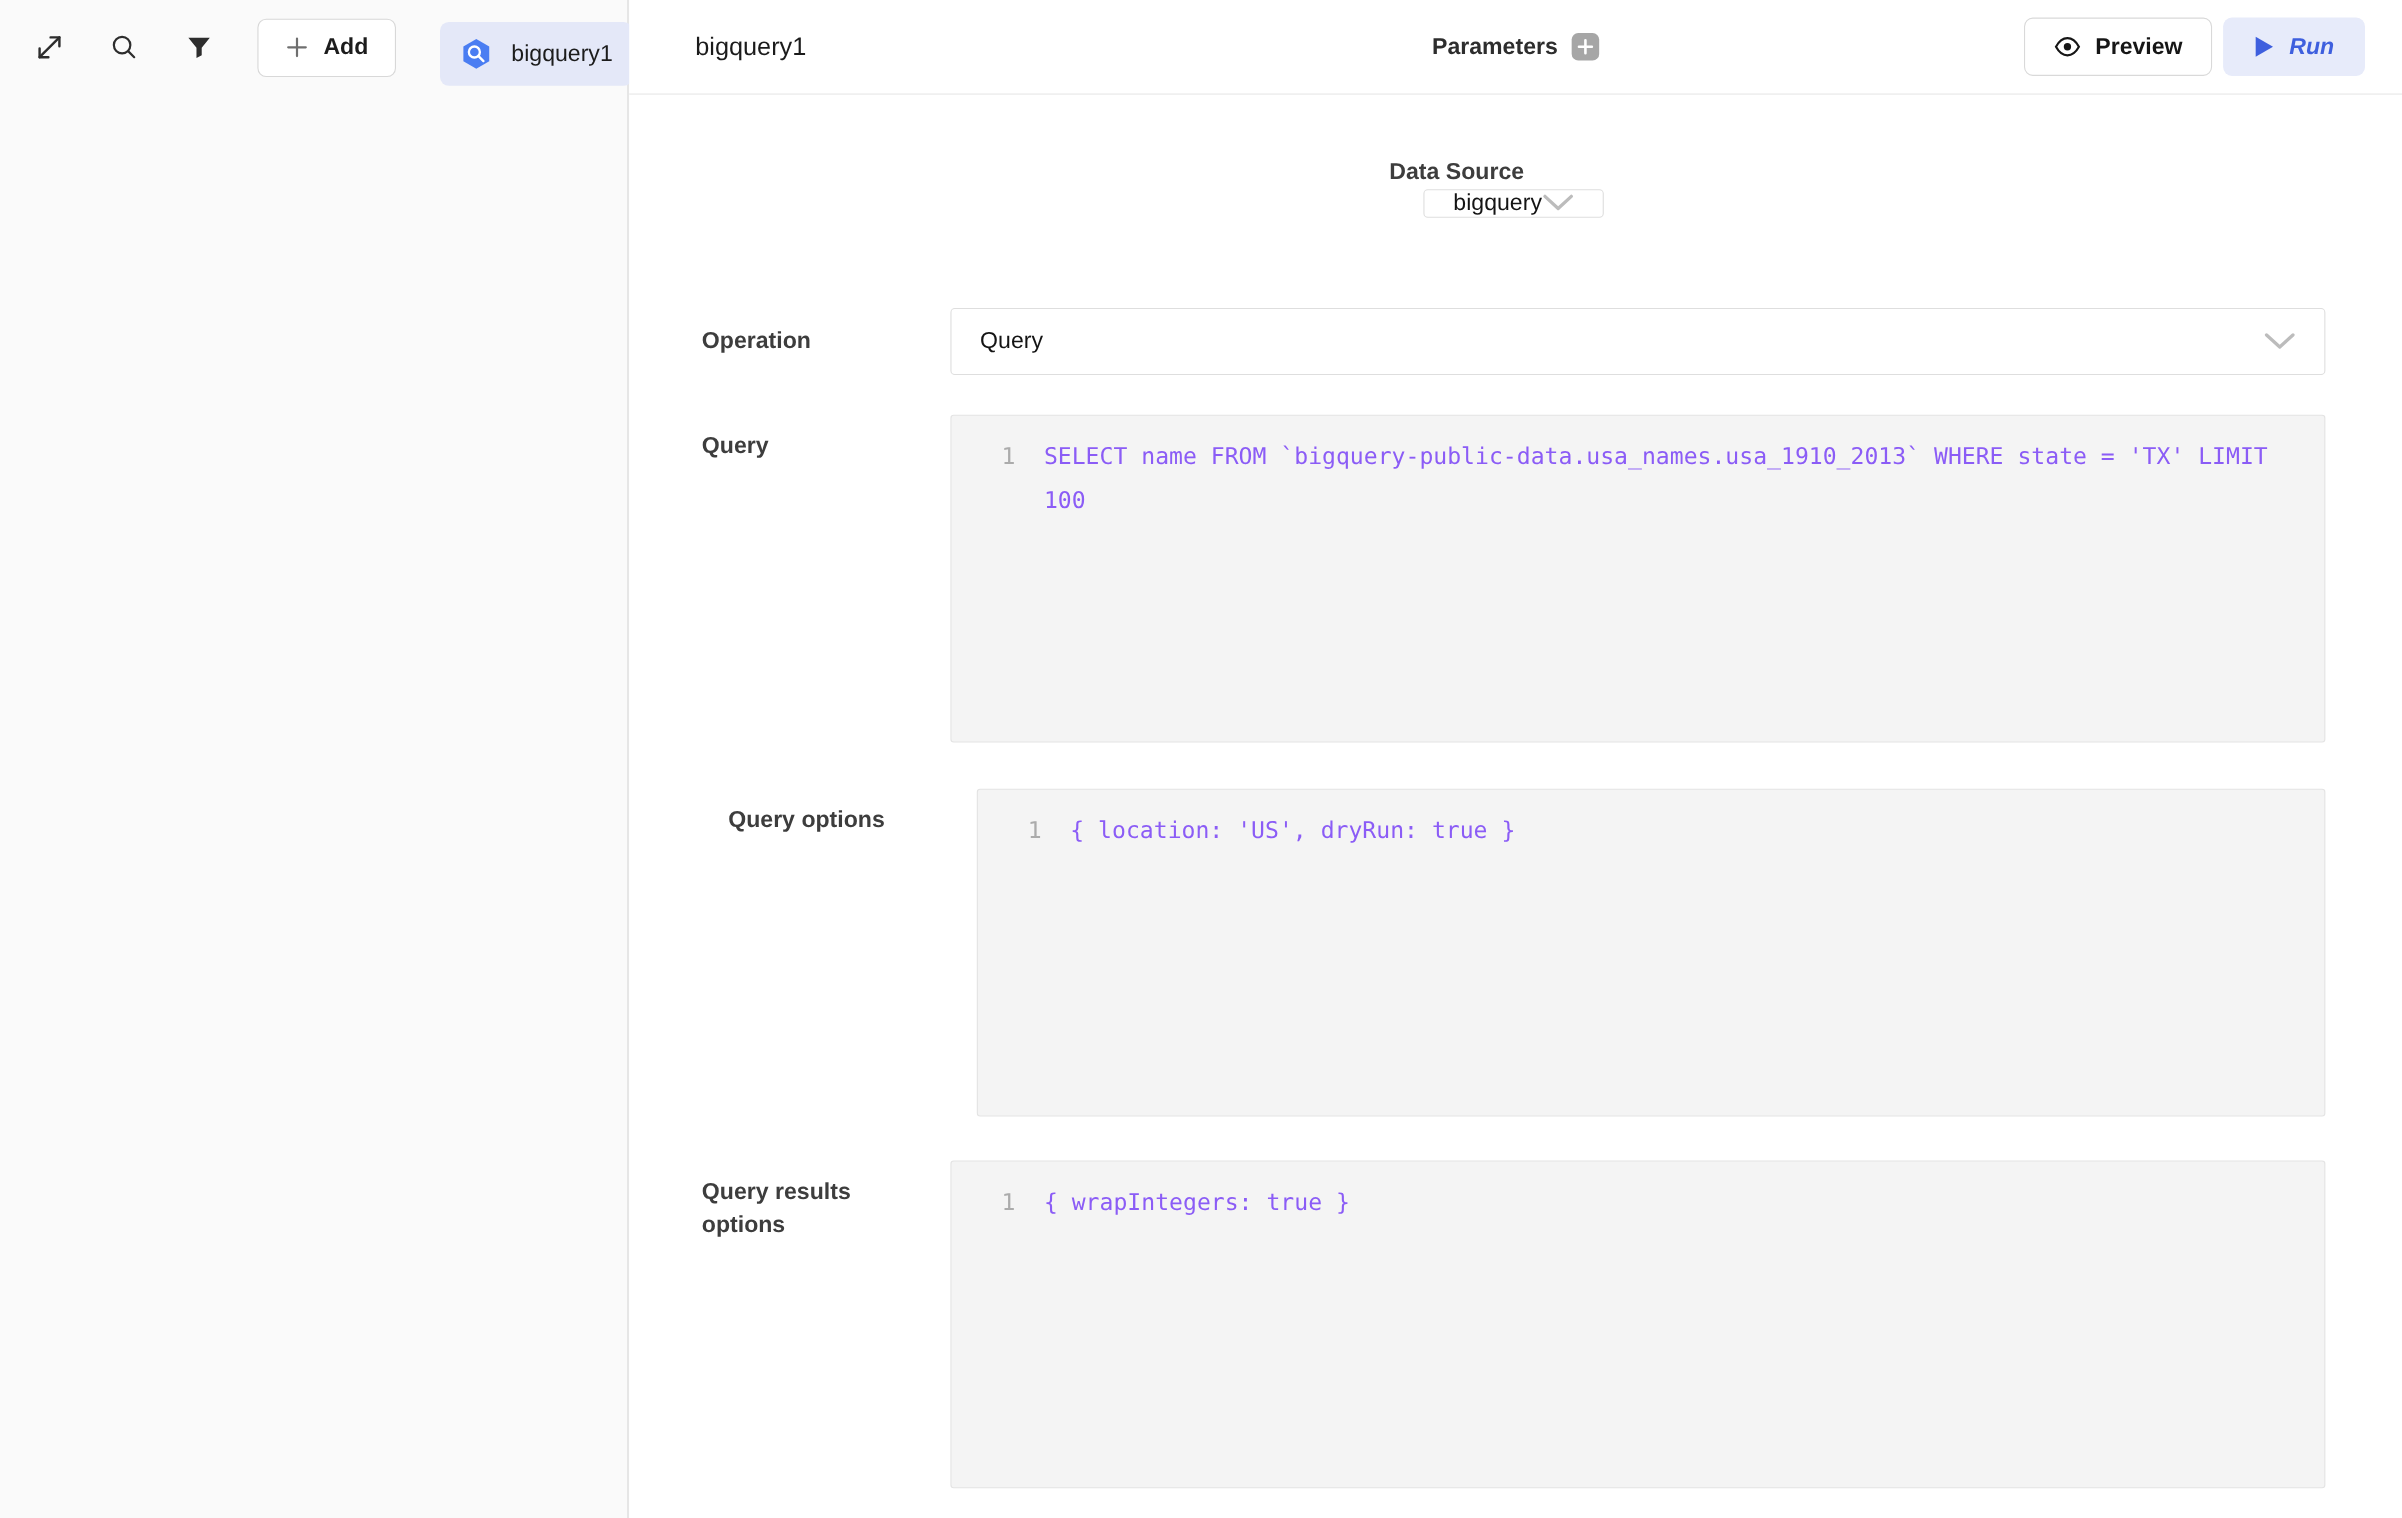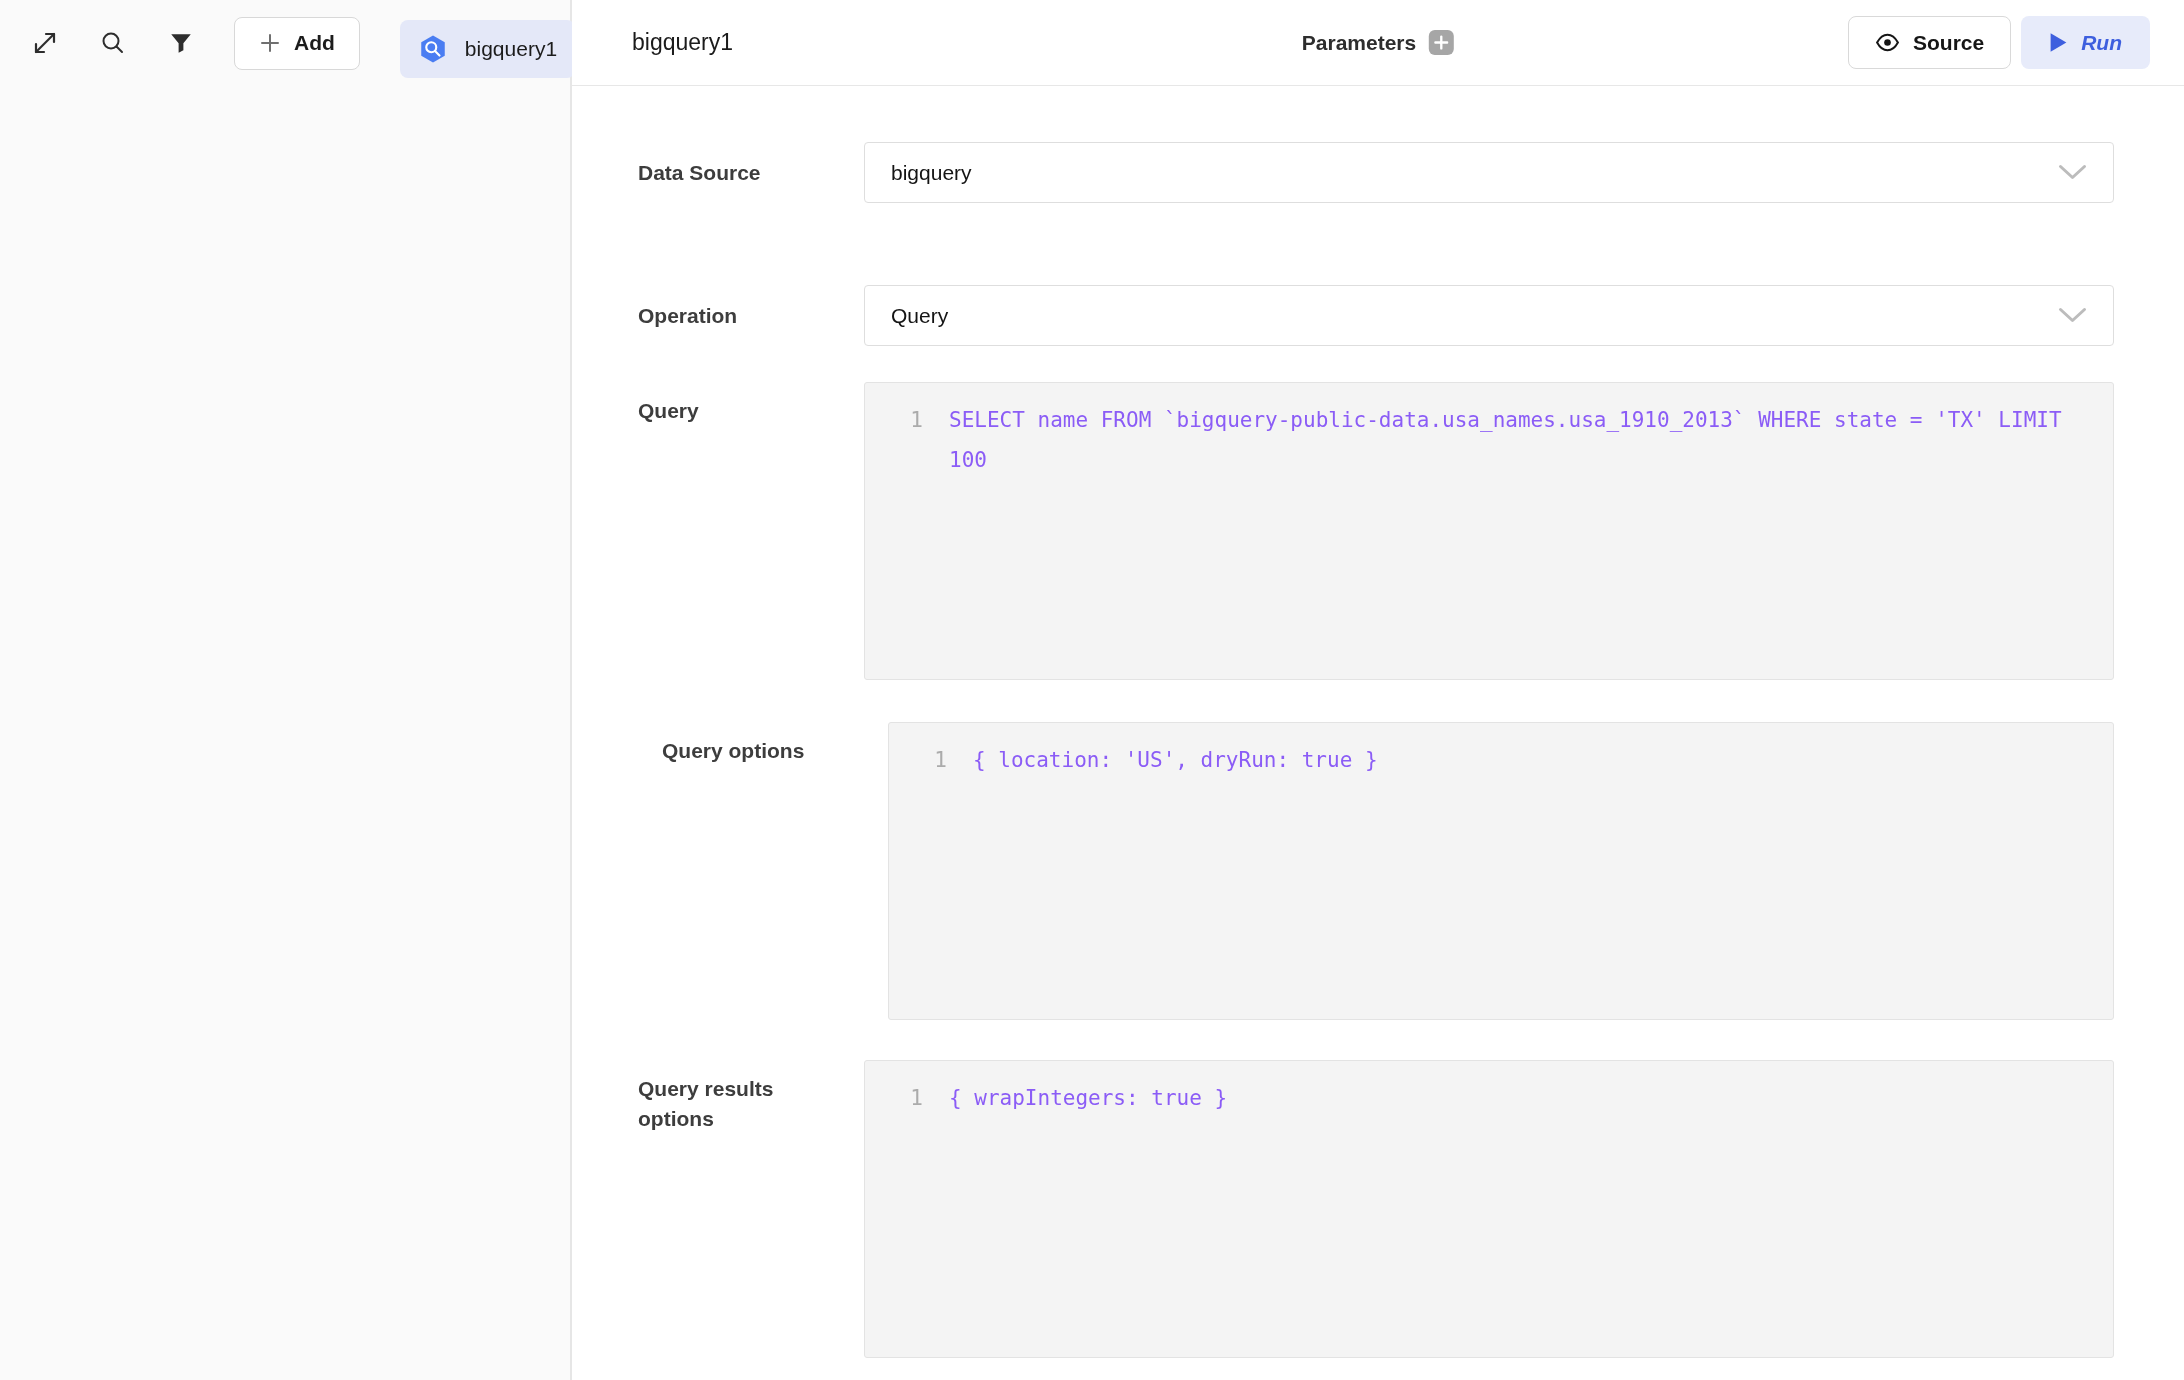--- a/index.html
+++ b/index.html
@@ -65,21 +65,21 @@
     height:53px; padding:0 28px; background:#e7ebfa;
     border:none; border-radius:8px;
     display:flex; align-items:center; gap:13px;
     font-size:21px; font-weight:600; color:#3e5fde; cursor:pointer;font-style:italic;
   }
 
   
   .form { flex:1; overflow:hidden; padding:56px 70px 0 66px; }
   .form-row { display:flex; }
   .form-row.center { align-items:center; }
-  .row-datasource { margin-bottom:82px; }
+  .row-datasource { margin-bottom:82px;flex-direction:column; }
   .row-operation { margin-bottom:36px; }
   .row-query { margin-bottom:42px; }
   .row-queryoptions { margin-bottom:40px;margin-left:24px; }
   .field-label {
     width:160px; margin-right:66px; flex-shrink:0;
     font-size:21px; font-weight:600; color:#3d3d3d; line-height:1.42;
   }
   .form-row.top .field-label { padding-top:14px; }
 
   .select {
@@ -161,21 +161,21 @@
           </svg>
         </span>
       </div>
 
       <div class="header-actions">
         <button class="btn-preview">
           <svg width="25" height="25" viewBox="0 0 24 24" fill="none" stroke="#161616" stroke-width="1.9">
             <path d="M2 12 C5 6.5 8.3 4.5 12 4.5 C15.7 4.5 19 6.5 22 12 C19 17.5 15.7 19.5 12 19.5 C8.3 19.5 5 17.5 2 12 Z"></path>
             <circle cx="12" cy="12" r="3.2" fill="#161616" stroke="none"></circle>
           </svg>
-          <span>Source</span>
+          <span>Preview</span>
         </button>
         <button class="btn-run">
           <svg width="19" height="21" viewBox="0 0 14 16">
             <path d="M1 1 L13 8 L1 15 Z" fill="#3e5fde"></path>
           </svg>
           <span>Run</span>
         </button>
       </div>
     </div>
 

